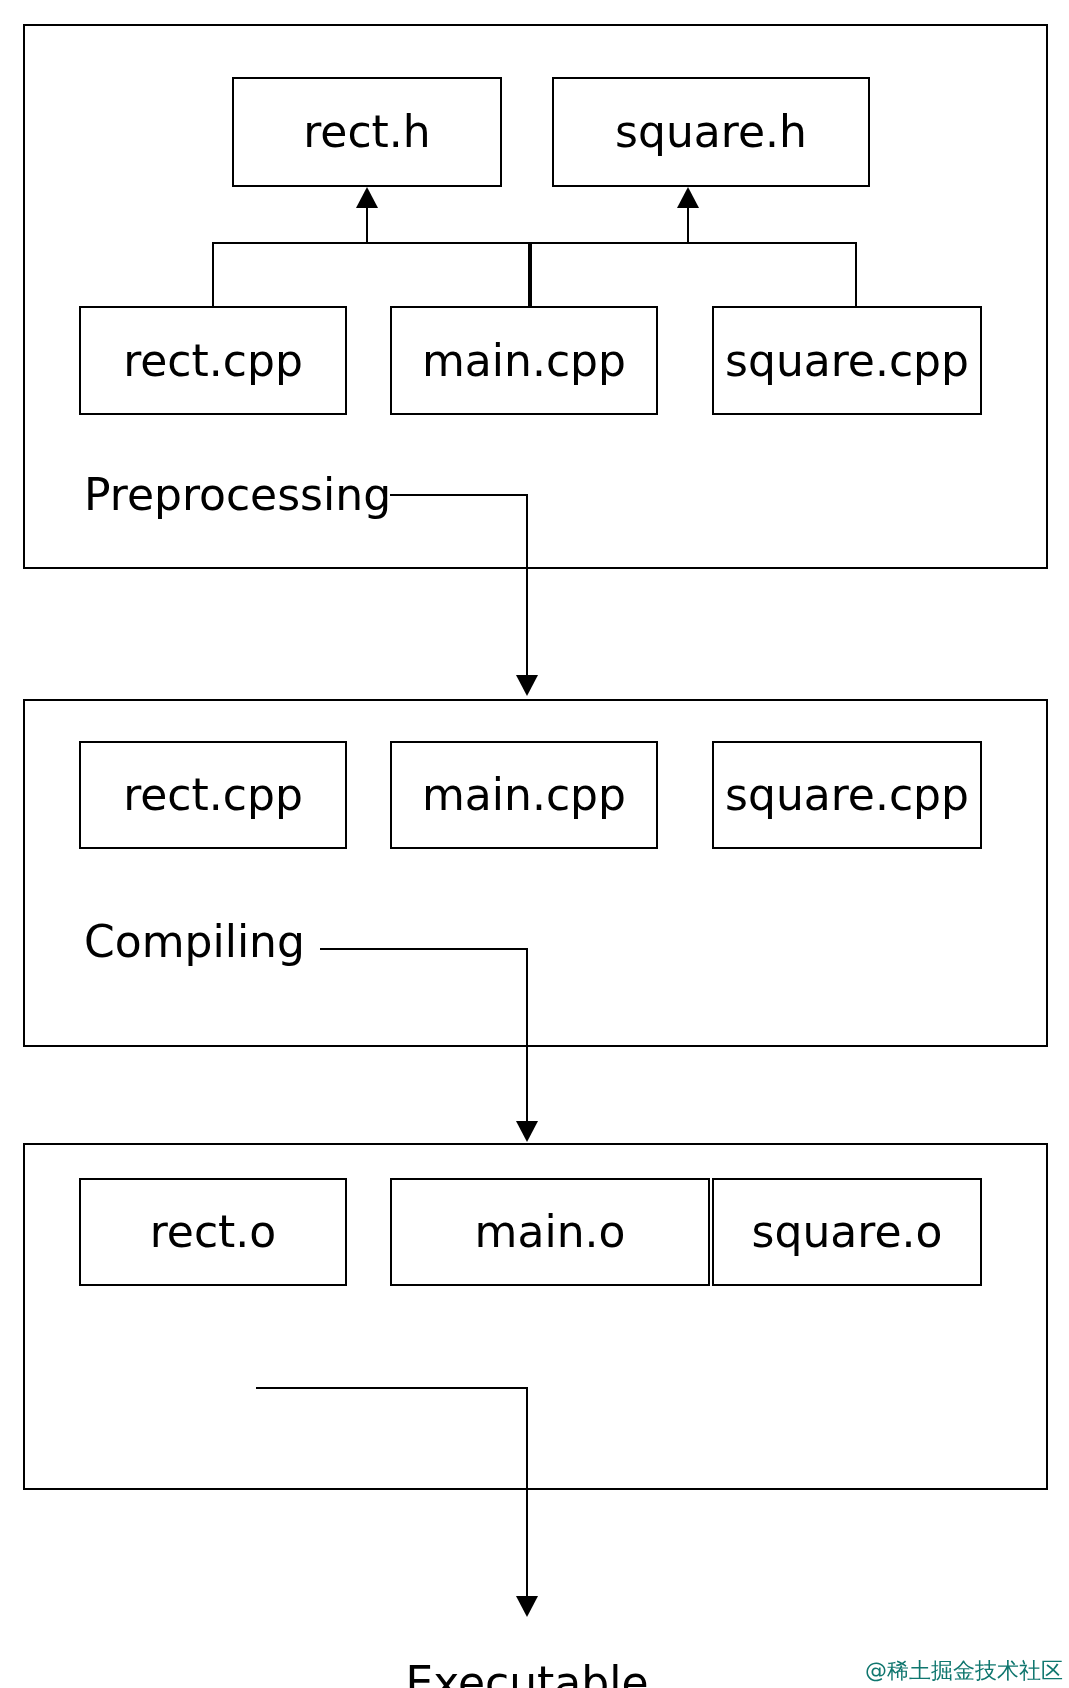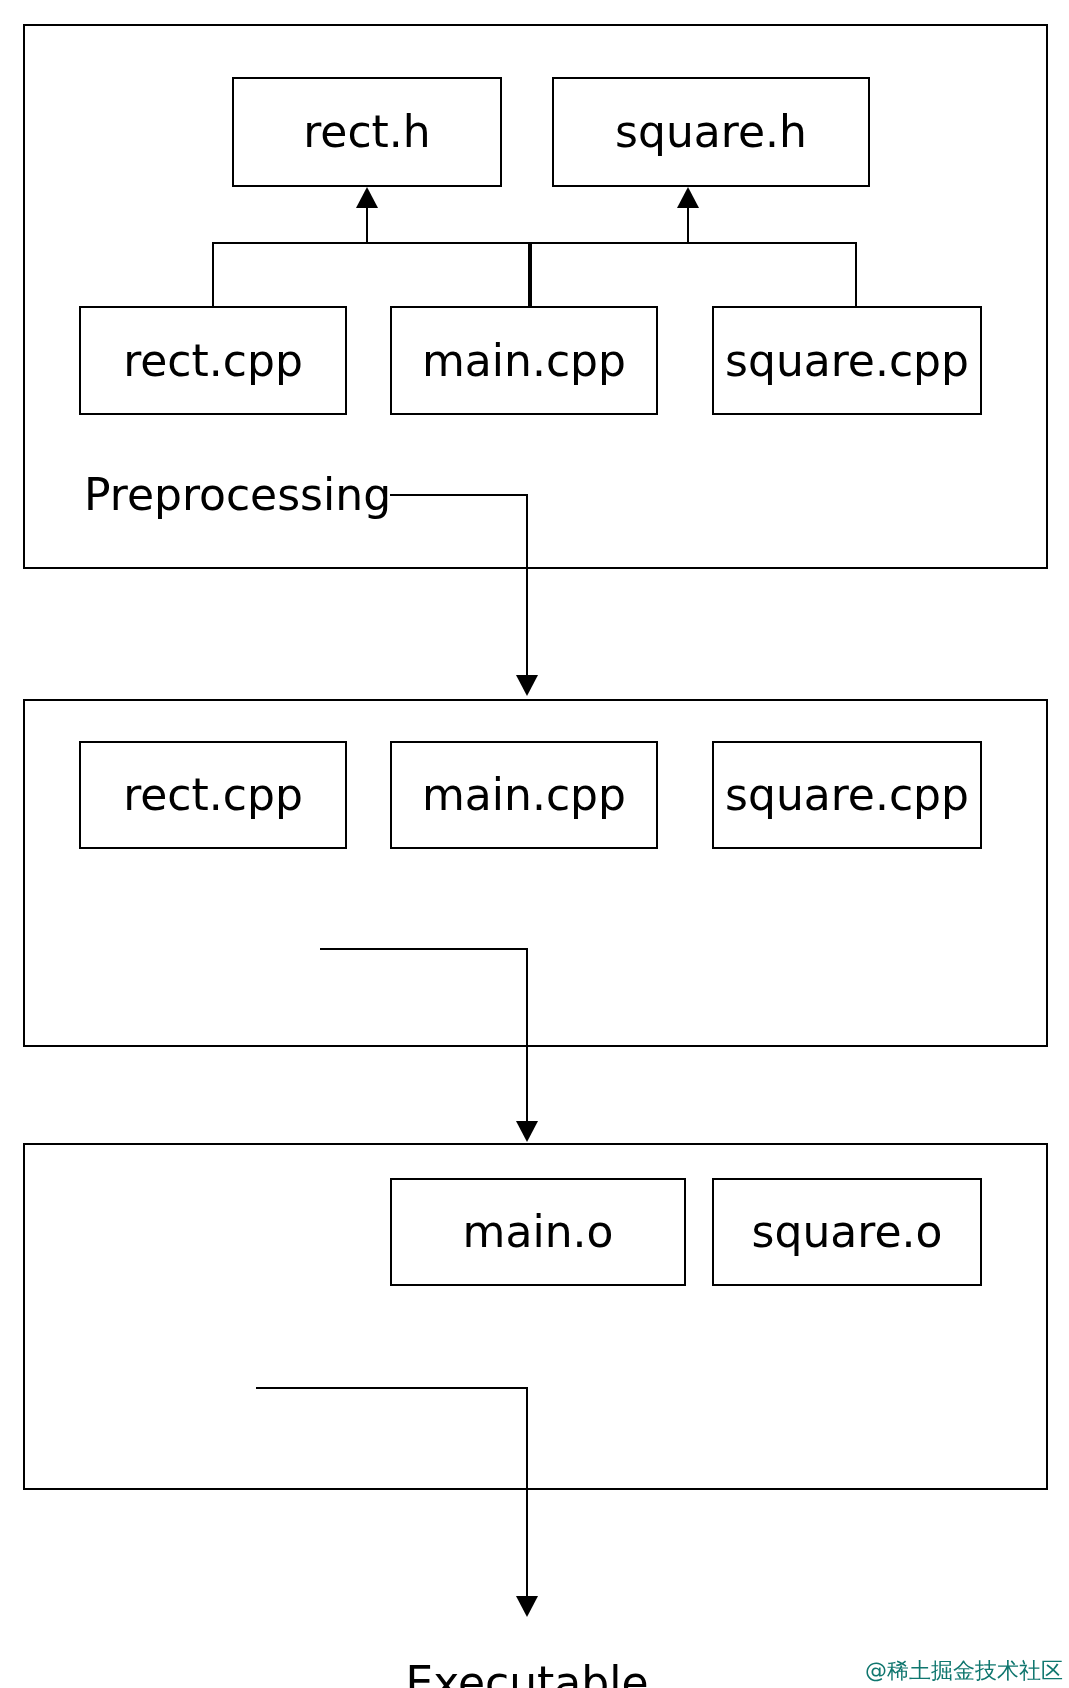--- a/index.html
+++ b/index.html
@@ -102,25 +102,29 @@
   </div>
 
   <div class="node-box" style="left:390px; top:741px; width:268px; height:108px;">
     <span>main.cpp</span>
   </div>
 
   <div class="node-box" style="left:712px; top:741px; width:270px; height:108px;">
     <span>square.cpp</span>
   </div>
 
+  <div class="stage-label" style="left:84px; top:917px;">Compiling</div>
 
   <div class="stage-frame" style="left:23px; top:1143px; width:1025px; height:347px;"></div>
 
+  <div class="node-box" style="left:79px; top:1178px; width:268px; height:108px;">
+    <span>rect.o</span>
+  </div>
 
-  <div class="node-box" style="left:390px; top:1178px; width:296px; height:108px;">
+  <div class="node-box" style="left:390px; top:1178px; width:320px; height:108px;">
     <span>main.o</span>
   </div>
 
   <div class="node-box" style="left:712px; top:1178px; width:270px; height:108px;">
     <span>square.o</span>
   </div>
 
 
   <div class="output-label" style="left:327px; top:1622px; width:400px;">Executable</div>
 

